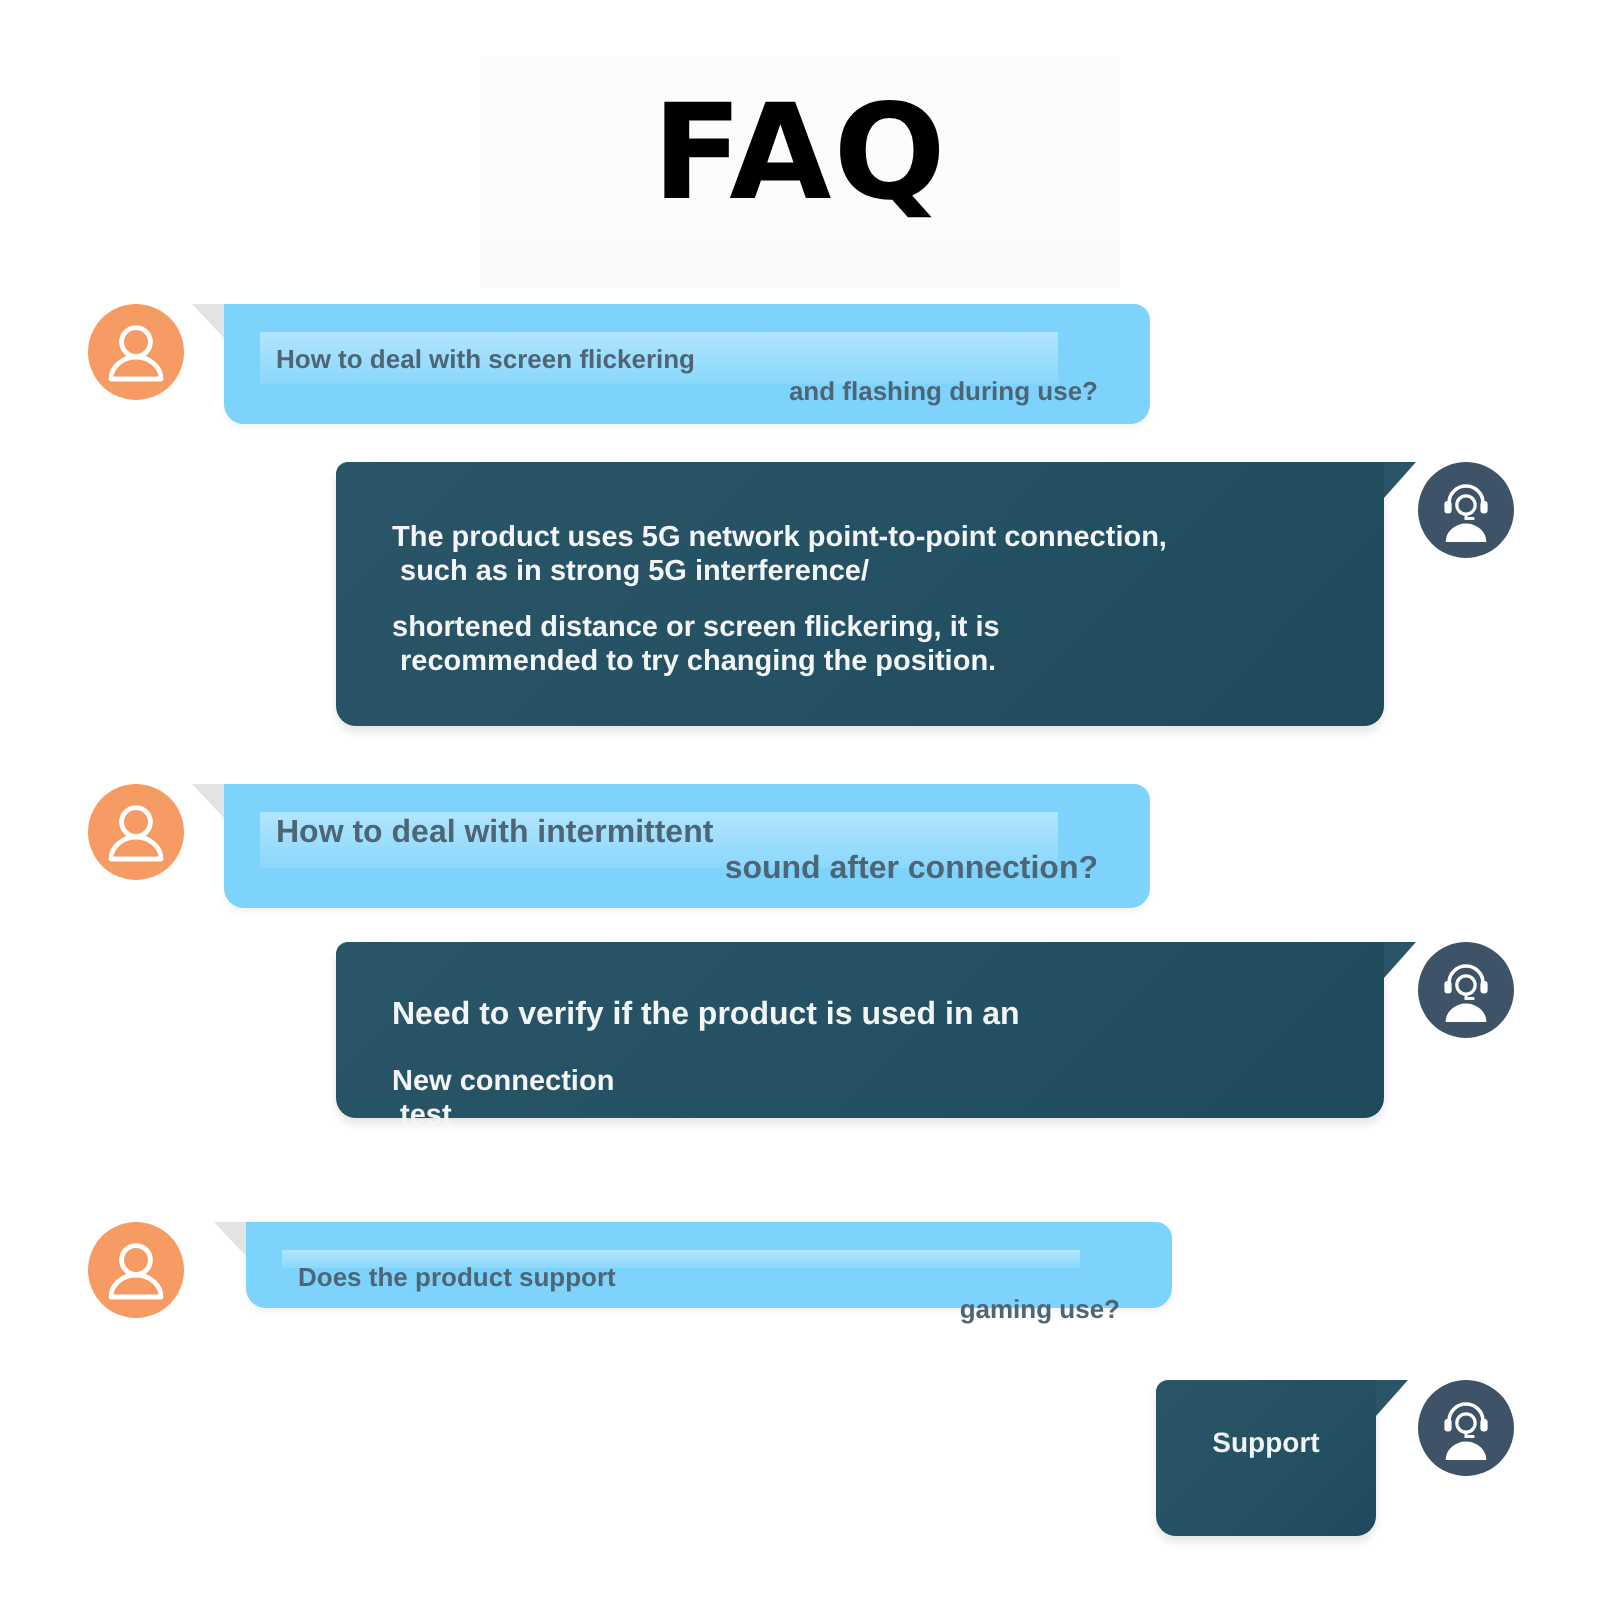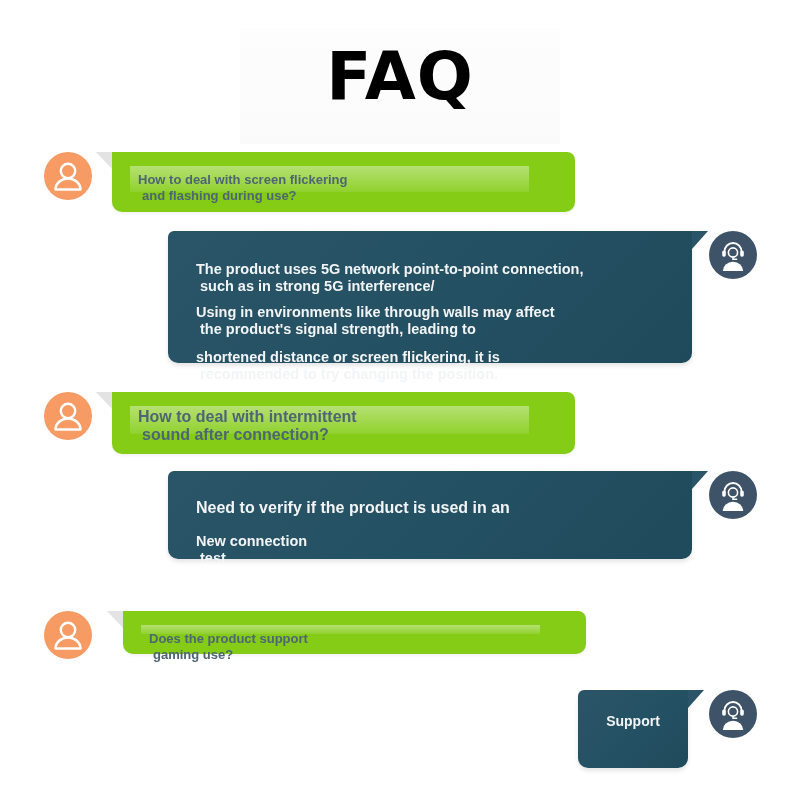--- a/index.html
+++ b/index.html
@@ -67,21 +67,21 @@
   
   .bubble {
     position: absolute;
     box-sizing: border-box;
   }
 
   
   .bubble-q {
     left: 112px;
     width: 463px;
-    background: #84cc16;
+    background: #7dd3fc;
     border-radius: 0 8px 10px 10px;
     box-shadow: 0 2px 3px rgba(0,0,0,0.05);
   }
   .bubble-q::before {
     content: "";
     position: absolute;
     left: -16px;
     top: 0;
     width: 0;
     height: 0;
@@ -97,21 +97,21 @@
     background: linear-gradient(180deg, rgba(255,255,255,0.40) 0%, rgba(255,255,255,0.10) 100%);
     pointer-events: none;
   }
   .q-text {
     position: relative;
     color: #4e6575;
     font-weight: 700;
     padding: 0 26px;
   }
   .q-line { white-space: pre; }
-  .q-line + .q-line { text-indent: 4px; }
+  .q-line + .q-line { text-indent: 4px; text-align: right; }
 
   
   .bubble-a {
     left: 168px;
     width: 524px;
     background: linear-gradient(135deg, #2a5568 0%, #235062 55%, #1f4a5c 100%);
     border-radius: 6px 0 10px 10px;
     box-shadow: 0 3px 4px rgba(0,0,0,0.10);
   }
   .bubble-a::after {
@@ -206,24 +206,20 @@
         <path d="M24 26.2 v2.0 h3.6" fill="none" stroke="#ffffff" stroke-width="1.5" stroke-linecap="round"></path>
         <path d="M13.8 40 a10.2 9.2 0 0 1 20.4 0 z" fill="#ffffff"></path>
       </svg>
     </div>
     <div class="bubble bubble-a" style="top:0px;height:132px;">
       <div class="a-text fs-md" style="padding-top:30px;">
         <div class="a-para">
           <div class="a-line">The product uses 5G network point-to-point connection,</div>
           <div class="a-line">such as in strong 5G interference/</div>
         </div>
-        <div class="a-para" style="margin-top:10px;">
-          <div class="a-line">Using in environments like through walls may affect</div>
-          <div class="a-line">the product's signal strength, leading to</div>
-        </div>
         <div class="a-para" style="margin-top:12px;">
           <div class="a-line">shortened distance or screen flickering, it is</div>
           <div class="a-line">recommended to try changing the position.</div>
         </div>
       </div>
     </div>
   </div>
 
   <div class="row" style="top:392px;">
     <div class="avatar avatar-user" style="top:0px;">

